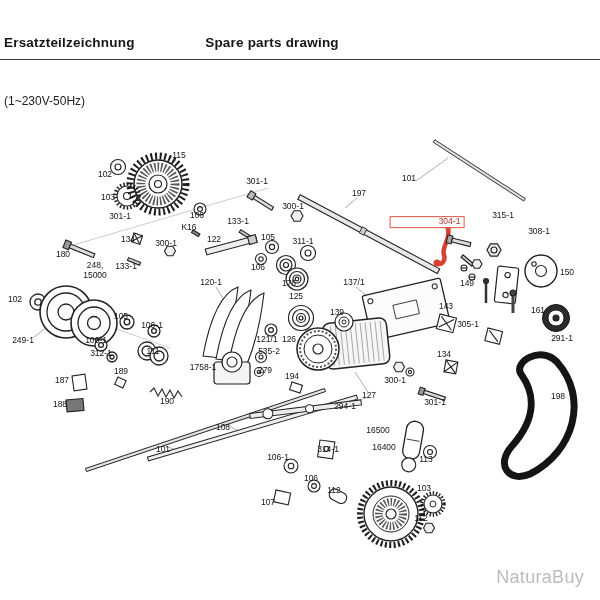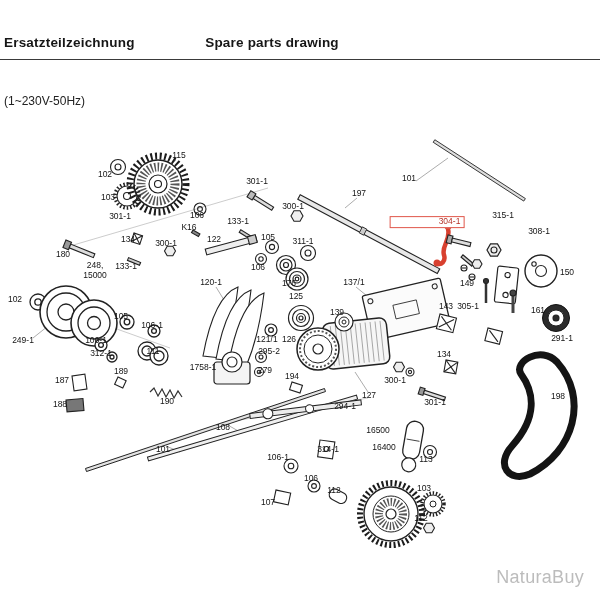--- a/index.html
+++ b/index.html
@@ -357,21 +357,21 @@
       <div class="part-label" style="left: 211px; top: 283px;">120-1</div>
       <div class="part-label" style="left: 15px; top: 300px;">102</div>
       <div class="part-label" style="left: 121px; top: 317px;">105</div>
       <div class="part-label" style="left: 152px; top: 326px;">106-1</div>
       <div class="part-label" style="left: 23px; top: 341px;">249-1</div>
       <div class="part-label" style="left: 96px; top: 341px;">106-1</div>
       <div class="part-label" style="left: 153px; top: 352px;">111</div>
       <div class="part-label" style="left: 101px; top: 354px;">312-1</div>
       <div class="part-label" style="left: 267px; top: 340px;">121/1</div>
       <div class="part-label" style="left: 289px; top: 340px;">126</div>
-      <div class="part-label" style="left: 269px; top: 352px;">295-2</div>
+      <div class="part-label" style="left: 269px; top: 352px;">535-2</div>
       <div class="part-label" style="left: 265px; top: 371px;">279</div>
       <div class="part-label" style="left: 203px; top: 368px;">1758-1</div>
       <div class="part-label" style="left: 292px; top: 377px;">194</div>
       <div class="part-label" style="left: 62px; top: 381px;">187</div>
       <div class="part-label" style="left: 121px; top: 372px;">189</div>
       <div class="part-label" style="left: 60px; top: 405px;">188</div>
       <div class="part-label" style="left: 167px; top: 402px;">190</div>
       <div class="part-label" style="left: 223px; top: 428px;">108</div>
       <div class="part-label" style="left: 163px; top: 450px;">101</div>
       <div class="part-label" style="left: 345px; top: 407px;">294-1</div>
@@ -389,21 +389,21 @@
       <div class="part-label" style="left: 278px; top: 458px;">106-1</div>
       <div class="part-label" style="left: 268px; top: 491px; margin-top: 12px;">107</div>
       <div class="part-label" style="left: 311px; top: 479px;">106</div>
       <div class="part-label" style="left: 334px; top: 491px;">112</div>
       <div class="part-label" style="left: 359px; top: 194px;">197</div>
       <div class="part-label" style="left: 409px; top: 179px;">101</div>
       <div class="part-label highlight" style="left: 427px; top: 222px; padding-left: 48px;">304-1</div>
       <div class="part-label" style="left: 503px; top: 216px;">315-1</div>
       <div class="part-label" style="left: 539px; top: 232px;">308-1</div>
       <div class="part-label" style="left: 467px; top: 284px;">149</div>
-      <div class="part-label" style="left: 468px; top: 307px; text-align: center;">305-1</div>
+      <div class="part-label" style="left: 468px; top: 325px; text-align: center;">305-1</div>
       <div class="part-label" style="left: 567px; top: 273px;">150</div>
       <div class="part-label" style="left: 538px; top: 311px;">161</div>
       <div class="part-label" style="left: 562px; top: 339px;">291-1</div>
       <div class="part-label" style="left: 446px; top: 307px;">143</div>
       <div class="part-label" style="left: 444px; top: 355px;">134</div>
       <div class="part-label" style="left: 558px; top: 397px;">198</div>
     </div>
 </div>
 
 <div class="header">

